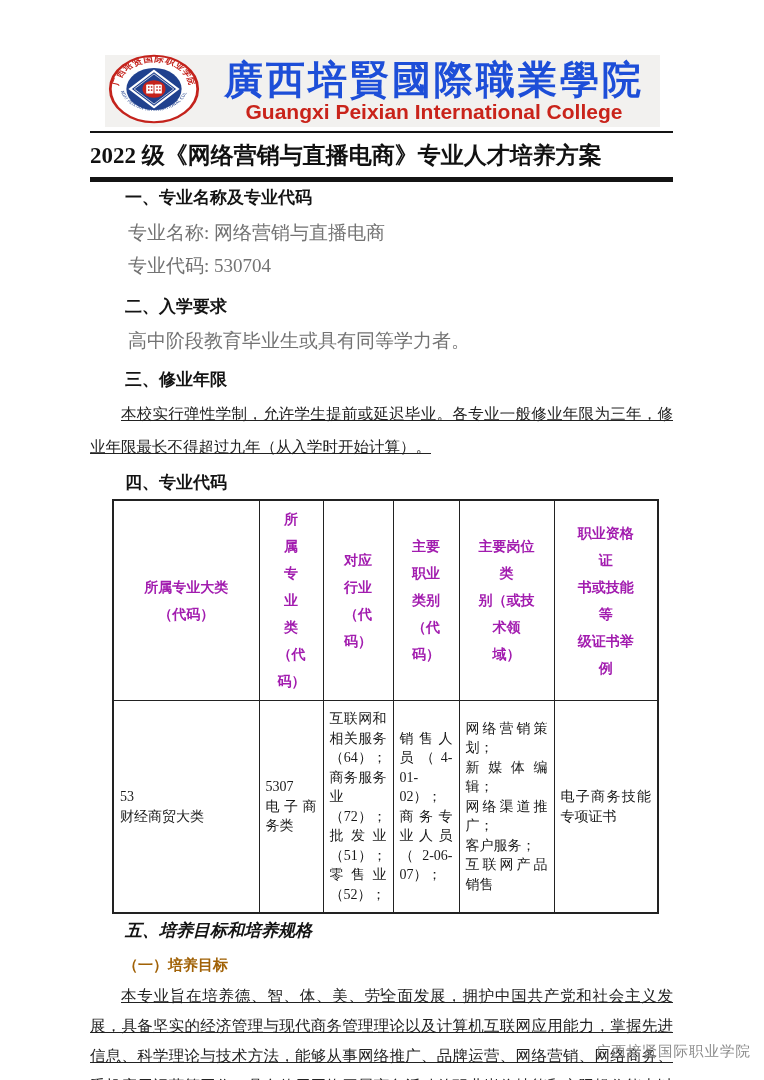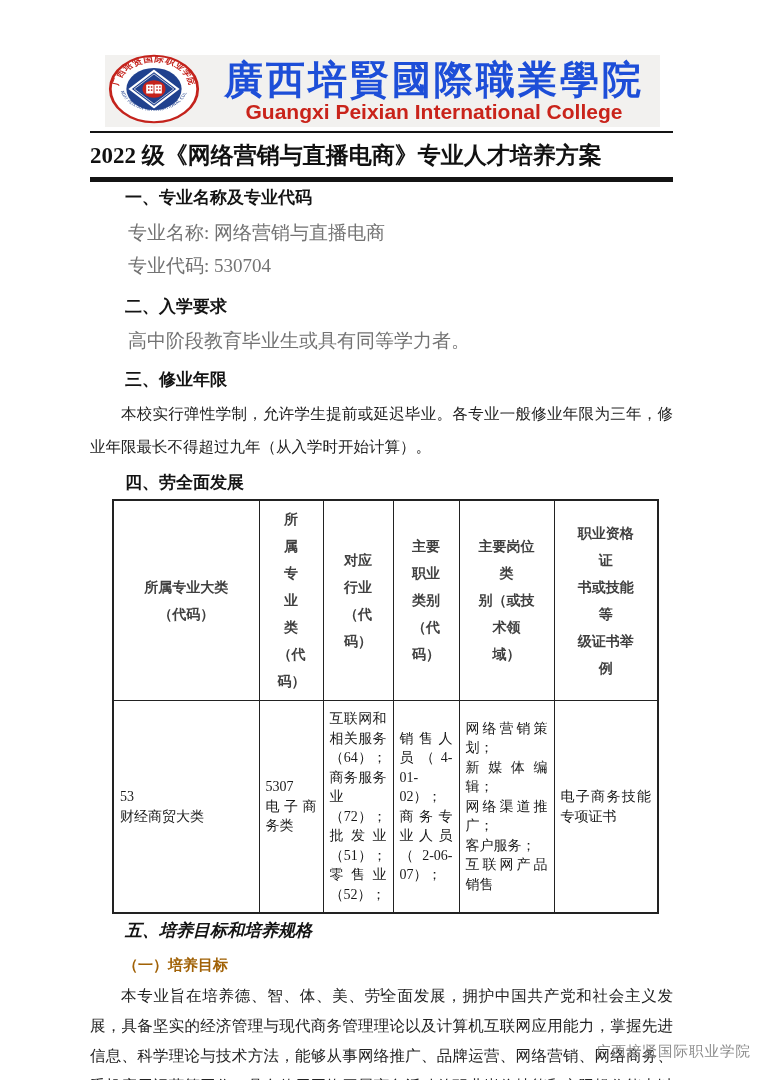--- a/index.html
+++ b/index.html
@@ -53,21 +53,21 @@
   .sec2 { margin-top: 14px; }
   .sec3 { margin-top: 12px; }
   .sec4 { margin-top: 8px; }
   .sec5 { margin-top: 5px; font-style: italic; }
   p.bline { font-size: 19px; line-height: 30px; text-indent: 2em; color: #737373; }
   .p-name { margin-top: 9px; }
   .p-code { margin-top: 3px; }
   .p-admission { margin-top: 8px; }
   p.para {
     font-size: 15.5px; line-height: 33px; text-indent: 2em;
-    text-align: justify; color: #222; margin-top: 6px;
+    text-align: justify; color: #222; margin-top: 6px; text-decoration: underline;
   }
   p.para5 { line-height: 30px; }
   h3.subsec {
     font-family: "DejaVu Sans", "Liberation Sans", sans-serif;
     font-size: 15px; font-weight: bold; color: #a16207;
     margin: 14px 0 0 33px;
   }
   
   table.career {
     margin: 5px 0 0 22px;
@@ -77,21 +77,21 @@
     table-layout: fixed;
   }
   table.career th, table.career td {
     border: 1px solid #222;
     font-weight: normal;
     vertical-align: middle;
     white-space: pre-line;
   }
   table.career th {
     font-size: 14px; line-height: 27px; text-align: center;
-    padding: 5px 18px; font-weight: bold; color: #404040;
+    padding: 5px 18px; font-weight: bold; color: #a21caf;
   }
   table.career td {
     font-size: 14px; line-height: 19.5px;
     padding: 8px 6px; text-align: justify; color: #1a1a1a;
   }
   
   .page-number {
     position: absolute; left: 0; top: 984px; width: 100%;
     text-align: center; font-size: 13px; color: #222;
   }
@@ -152,21 +152,21 @@
     <h2 class="sec sec1">一、专业名称及专业代码</h2>
     <p class="bline p-name">专业名称: 网络营销与直播电商</p>
     <p class="bline p-code">专业代码: 530704</p>
 
     <h2 class="sec sec2">二、入学要求</h2>
     <p class="bline p-admission">高中阶段教育毕业生或具有同等学力者。</p>
 
     <h2 class="sec sec3">三、修业年限</h2>
     <p class="para">本校实行弹性学制，允许学生提前或延迟毕业。各专业一般修业年限为三年，修业年限最长不得超过九年（从入学时开始计算）。</p>
 
-    <h2 class="sec sec4">四、劳全面发展</h2>
+    <h2 class="sec sec4">四、专业代码</h2>
 
     <table class="career">
       <colgroup>
         <col style="width:146px">
           <col style="width:64px">
           <col style="width:70px">
         <col style="width:66px">
           <col style="width:95px">
           <col style="width:104px">
       </colgroup>

